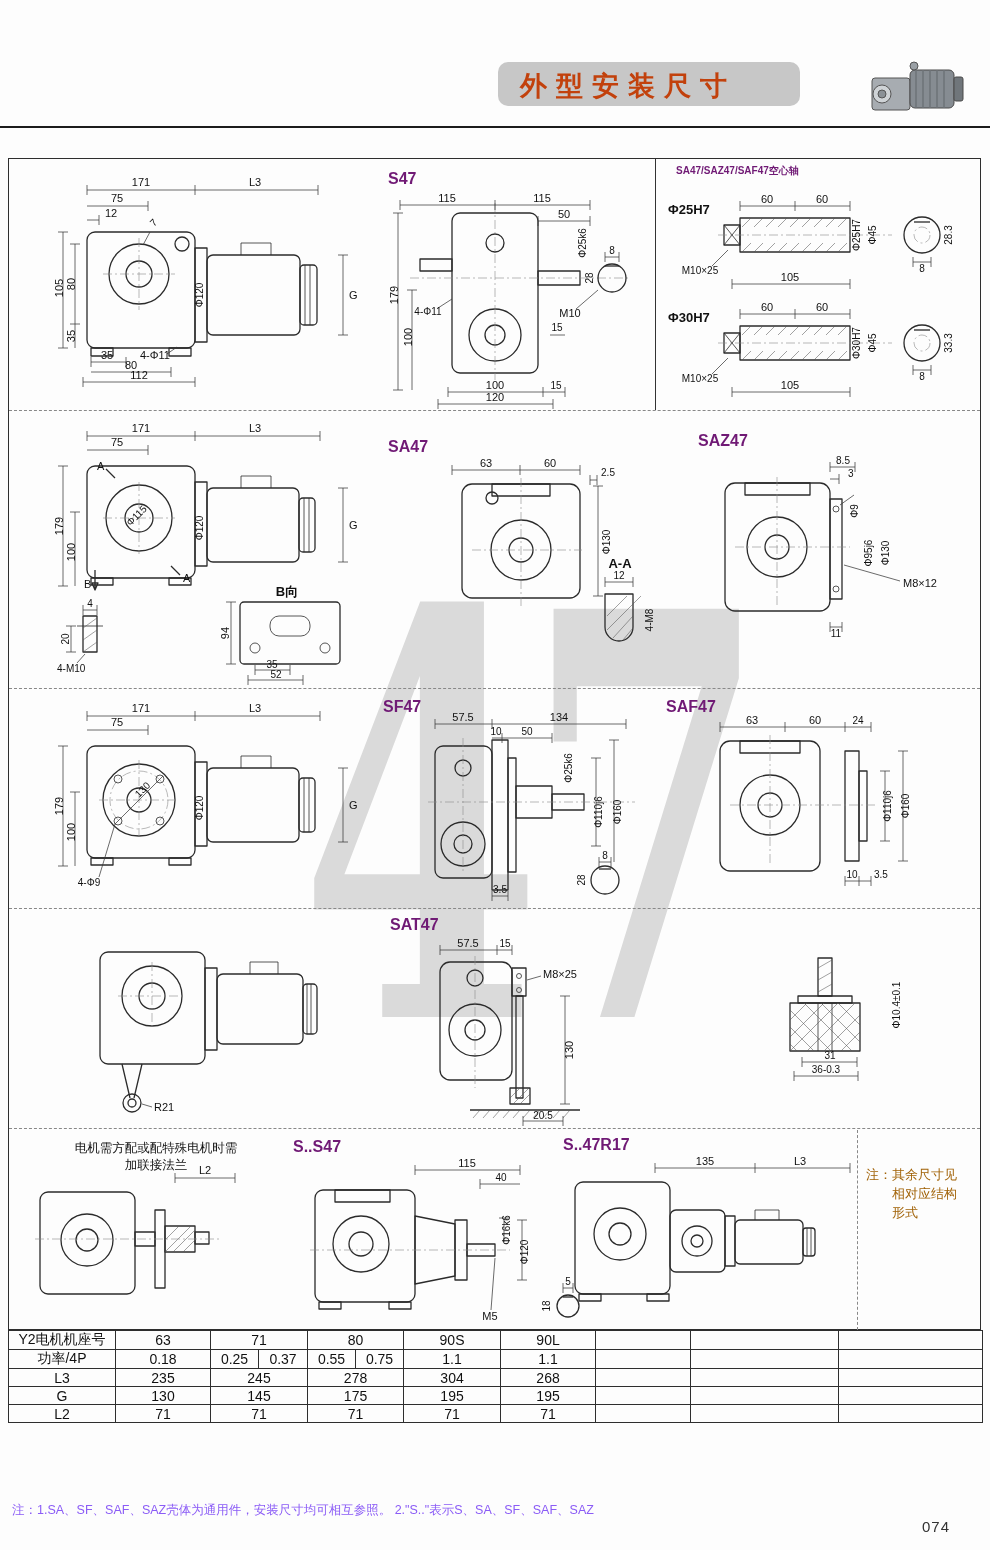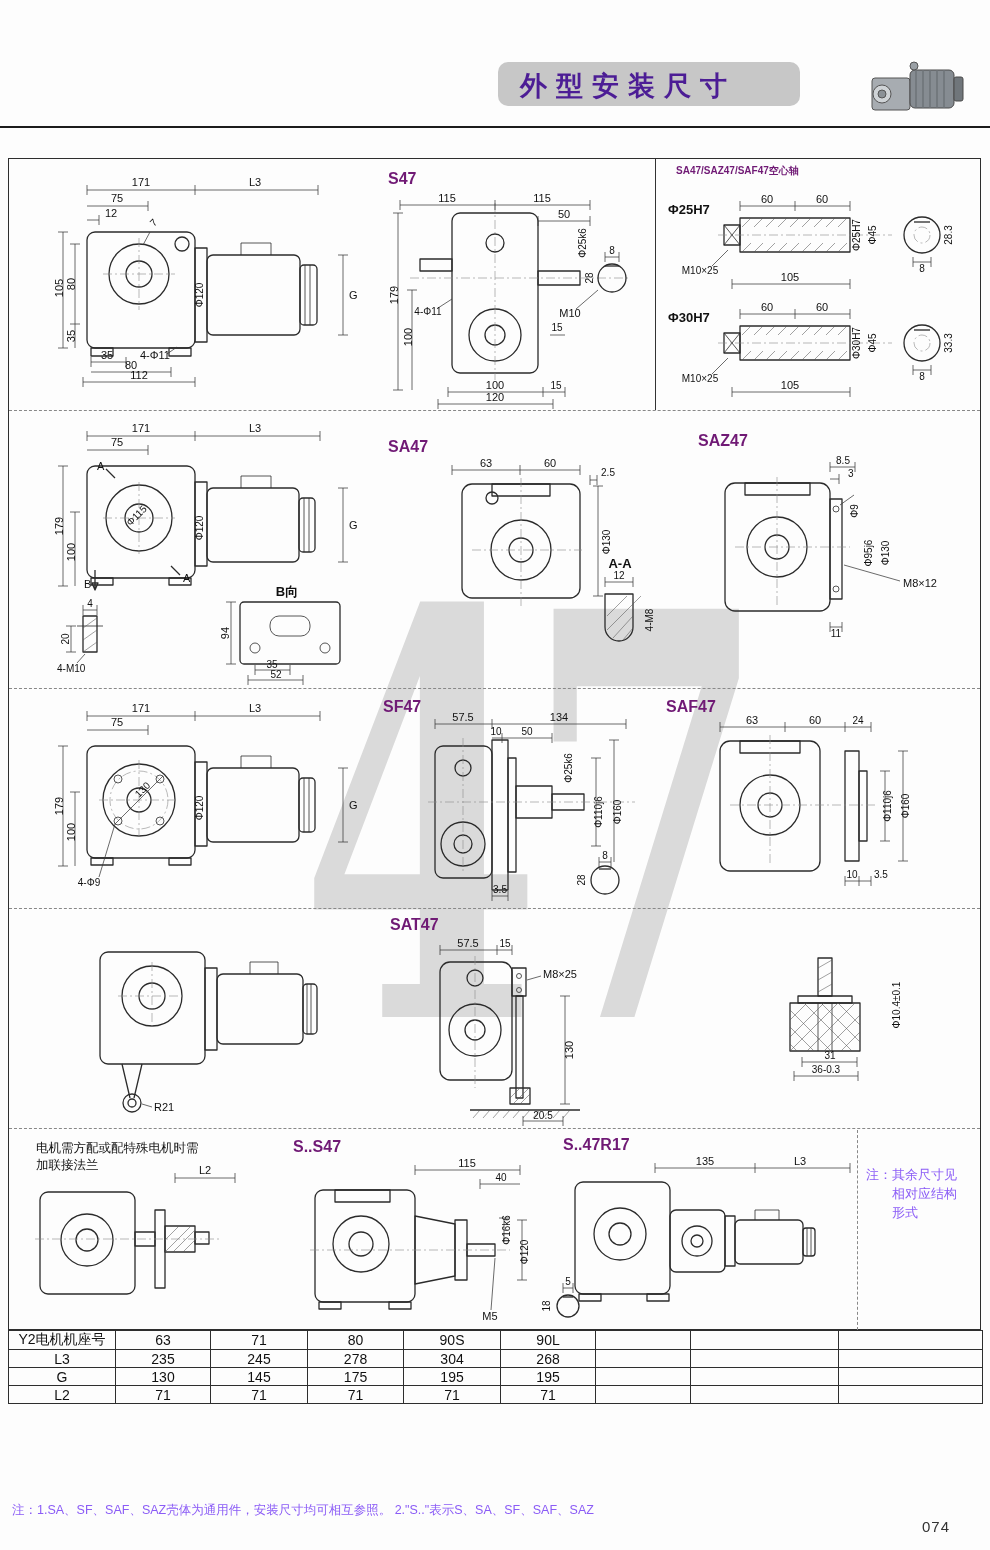--- a/index.html
+++ b/index.html
@@ -1,44 +1,44 @@
 <!DOCTYPE html>
 <html><head>
 <meta charset="utf-8">
 <style>
   * { margin:0; padding:0; box-sizing:border-box; }
   html,body { width:990px; height:1550px; }
   body { position:relative; background:#fdfdfd; font-family:"Liberation Sans",sans-serif; color:#111; overflow:hidden; }
-  .d { position:absolute; }
+  .d { position:absolute;text-align:center; }
   .stitle { position:absolute; font-weight:bold; font-size:16px; color:#701a75; }
   svg { overflow:visible; }
   svg text { font-family:"Liberation Sans",sans-serif; font-size:11px; fill:#111; }
   svg text.s { font-size:10px; }
   svg text.bl { font-size:13px; font-weight:bold; }
   .o  { fill:none; stroke:#2b2b2b; stroke-width:1.3; stroke-linejoin:round; }
   .t  { fill:none; stroke:#2b2b2b; stroke-width:0.8; }
   .dim{ fill:none; stroke:#3a3a3a; stroke-width:0.75; }
   .cl { fill:none; stroke:#8a8a8a; stroke-width:0.6; stroke-dasharray:9 3 2 3; }
   .h  { fill:none; stroke:#555; stroke-width:0.55; }
   .divider { position:absolute; border-top:1.5px dashed #888; left:9px; width:971px; }
   .vline { position:absolute; border-left:1px solid #333; width:0; }
   .vdash { position:absolute; border-left:1.5px dashed #888; width:0; }
   .frame { position:absolute; left:8px; top:158px; width:973px; height:1172px; border:1.5px solid #2e2e2e; }
   .wm { position:absolute; left:300px; top:540px; font-family:"DejaVu Serif",serif; font-weight:bold;
         font-size:560px; line-height:1; color:#dadada; letter-spacing:-25px;
         transform:scale(0.62,1); transform-origin:left top; }
   .band { position:absolute; left:498px; top:62px; width:302px; height:44px; background:#c7c7c7; border-radius:10px; }
-  .ptitle { position:absolute; left:520px; top:68px; font-size:27px; font-weight:bold; letter-spacing:9px; color:#4c1d95; }
+  .ptitle { position:absolute; left:520px; top:68px; font-size:27px; font-weight:bold; letter-spacing:9px; color:#c2410c; }
   .rule { position:absolute; left:0; top:126px; width:990px; height:2px; background:#1c1c1c; }
   .note-line { font-size:12.5px; }
   table.spec { position:absolute; left:8px; top:1330px; width:974px; border-collapse:collapse; table-layout:fixed; background:transparent; }
   .spec td { border:1px solid #2e2e2e; text-align:center; font-size:14px; height:18px; padding:0; }
   .footnote { position:absolute; left:12px; top:1502px; font-size:12.5px; color:#8b5cf6; }
   .pageno { position:absolute; left:922px; top:1518px; font-size:15px; color:#333; letter-spacing:1px; }
-  .sidenote { position:absolute; left:866px; top:1166px; font-size:13px; line-height:1.45; color:#8b5cf6; }
+  .sidenote { position:absolute; left:866px; top:1166px; font-size:13px; line-height:1.45; color:#a16207; }
   .sidenote .ind { padding-left:26px; }
 </style>
 </head>
 <body>
 
 <div class="band"></div>
 <div class="ptitle">外型安装尺寸</div>
 <div class="d" style="left:862px;top:50px">
   <svg width="105" height="68" viewBox="0 0 105 68">
     <rect x="10" y="28" width="38" height="32" rx="3" fill="#a7acb1" stroke="#555"></rect>
@@ -627,20 +627,33 @@
     <td>63</td>
     <td colspan="2">71</td>
     <td colspan="2">80</td>
     <td>90S</td>
     <td>90L</td>
     <td></td>
     <td></td>
     <td></td>
   </tr>
   <tr>
+    <td>功率/4P</td>
+    <td>0.18</td>
+    <td>0.25</td>
+    <td>0.37</td>
+    <td>0.55</td>
+    <td>0.75</td>
+    <td>1.1</td>
+    <td>1.1</td>
+    <td></td>
+    <td></td>
+    <td></td>
+  </tr>
+  <tr>
     <td>L3</td>
     <td>235</td>
     <td colspan="2">245</td>
     <td colspan="2">278</td>
     <td>304</td>
     <td>268</td>
     <td></td>
     <td></td>
     <td></td>
   </tr>

